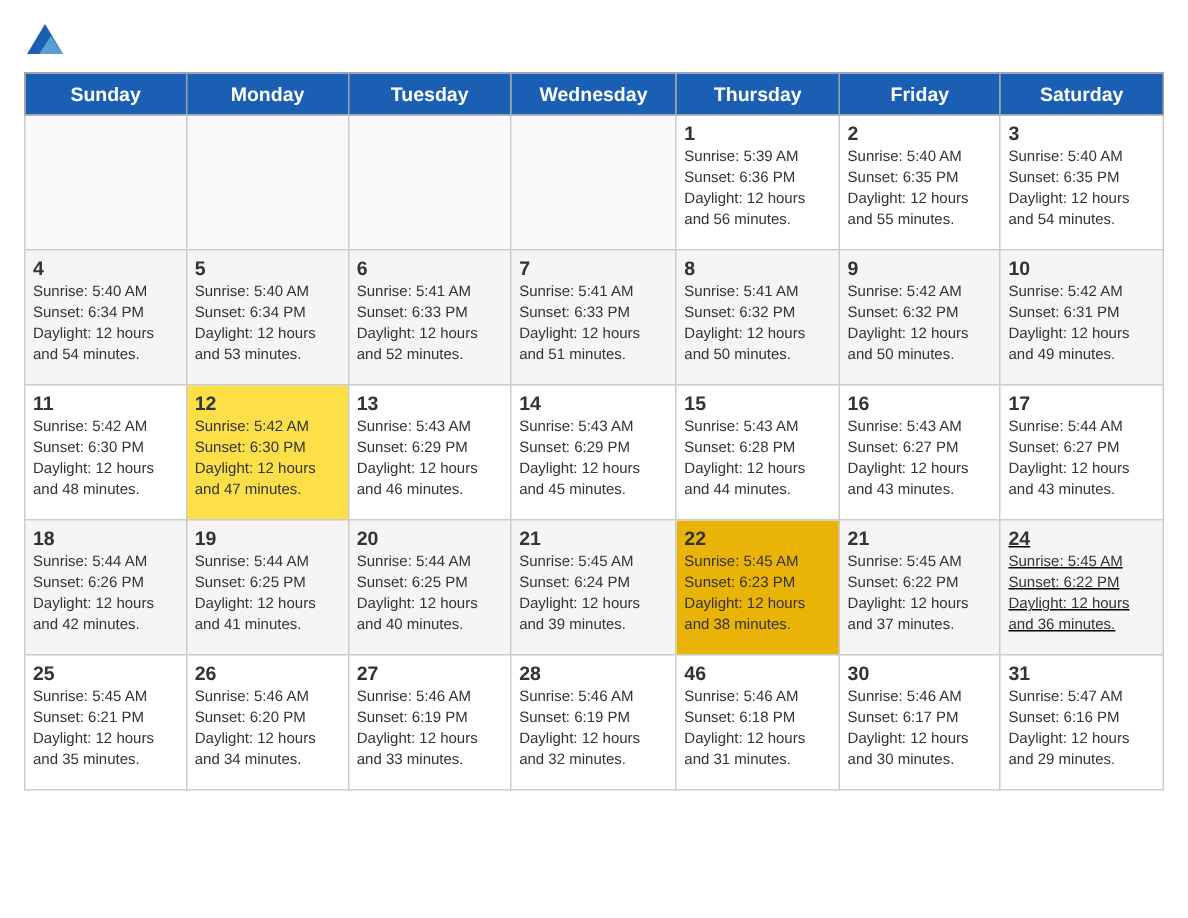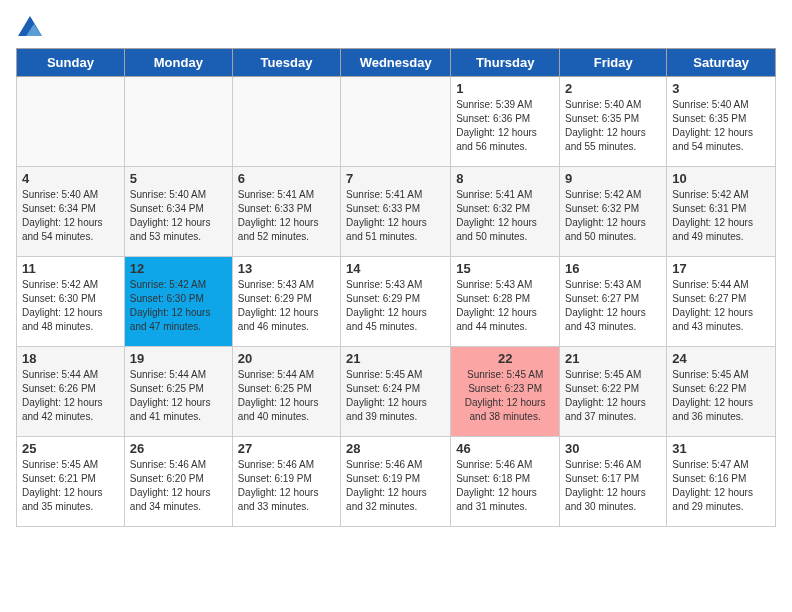--- a/index.html
+++ b/index.html
@@ -207,21 +207,21 @@
         </td>
       </tr>
       <tr>
         <td style="background: rgb(255, 255, 255);">
           <div class="day-num">11</div>
           <div class="day-info" style="white-space: pre-line;">Sunrise: 5:42 AM
 Sunset: 6:30 PM
 Daylight: 12 hours
 and 48 minutes.</div>
         </td>
-        <td style="background: #0ea5e9;">
+        <td style="background: #fde047;">
           <div class="day-num">12</div>
           <div class="day-info" style="white-space: pre-line;">Sunrise: 5:42 AM
 Sunset: 6:30 PM
 Daylight: 12 hours
 and 47 minutes.</div>
         </td>
         <td style="background: rgb(255, 255, 255);">
           <div class="day-num">13</div>
           <div class="day-info" style="white-space: pre-line;">Sunrise: 5:43 AM
 Sunset: 6:29 PM
@@ -279,35 +279,35 @@
 Daylight: 12 hours
 and 40 minutes.</div>
         </td>
         <td style="background: rgb(245, 245, 245);">
           <div class="day-num">21</div>
           <div class="day-info" style="white-space: pre-line;">Sunrise: 5:45 AM
 Sunset: 6:24 PM
 Daylight: 12 hours
 and 39 minutes.</div>
         </td>
-        <td style="background: #fca5a5; text-align: center;">
+        <td style="background: #eab308;">
           <div class="day-num">22</div>
           <div class="day-info" style="white-space: pre-line;">Sunrise: 5:45 AM
 Sunset: 6:23 PM
 Daylight: 12 hours
 and 38 minutes.</div>
         </td>
         <td style="background: rgb(245, 245, 245);">
           <div class="day-num">21</div>
           <div class="day-info" style="white-space: pre-line;">Sunrise: 5:45 AM
 Sunset: 6:22 PM
 Daylight: 12 hours
 and 37 minutes.</div>
         </td>
-        <td style="background: rgb(245, 245, 245);">
+        <td style="background: rgb(245, 245, 245); text-decoration: underline;">
           <div class="day-num">24</div>
           <div class="day-info" style="white-space: pre-line;">Sunrise: 5:45 AM
 Sunset: 6:22 PM
 Daylight: 12 hours
 and 36 minutes.</div>
         </td>
       </tr>
       <tr>
         <td style="background: rgb(255, 255, 255); margin-left: 16px;">
           <div class="day-num">25</div>

